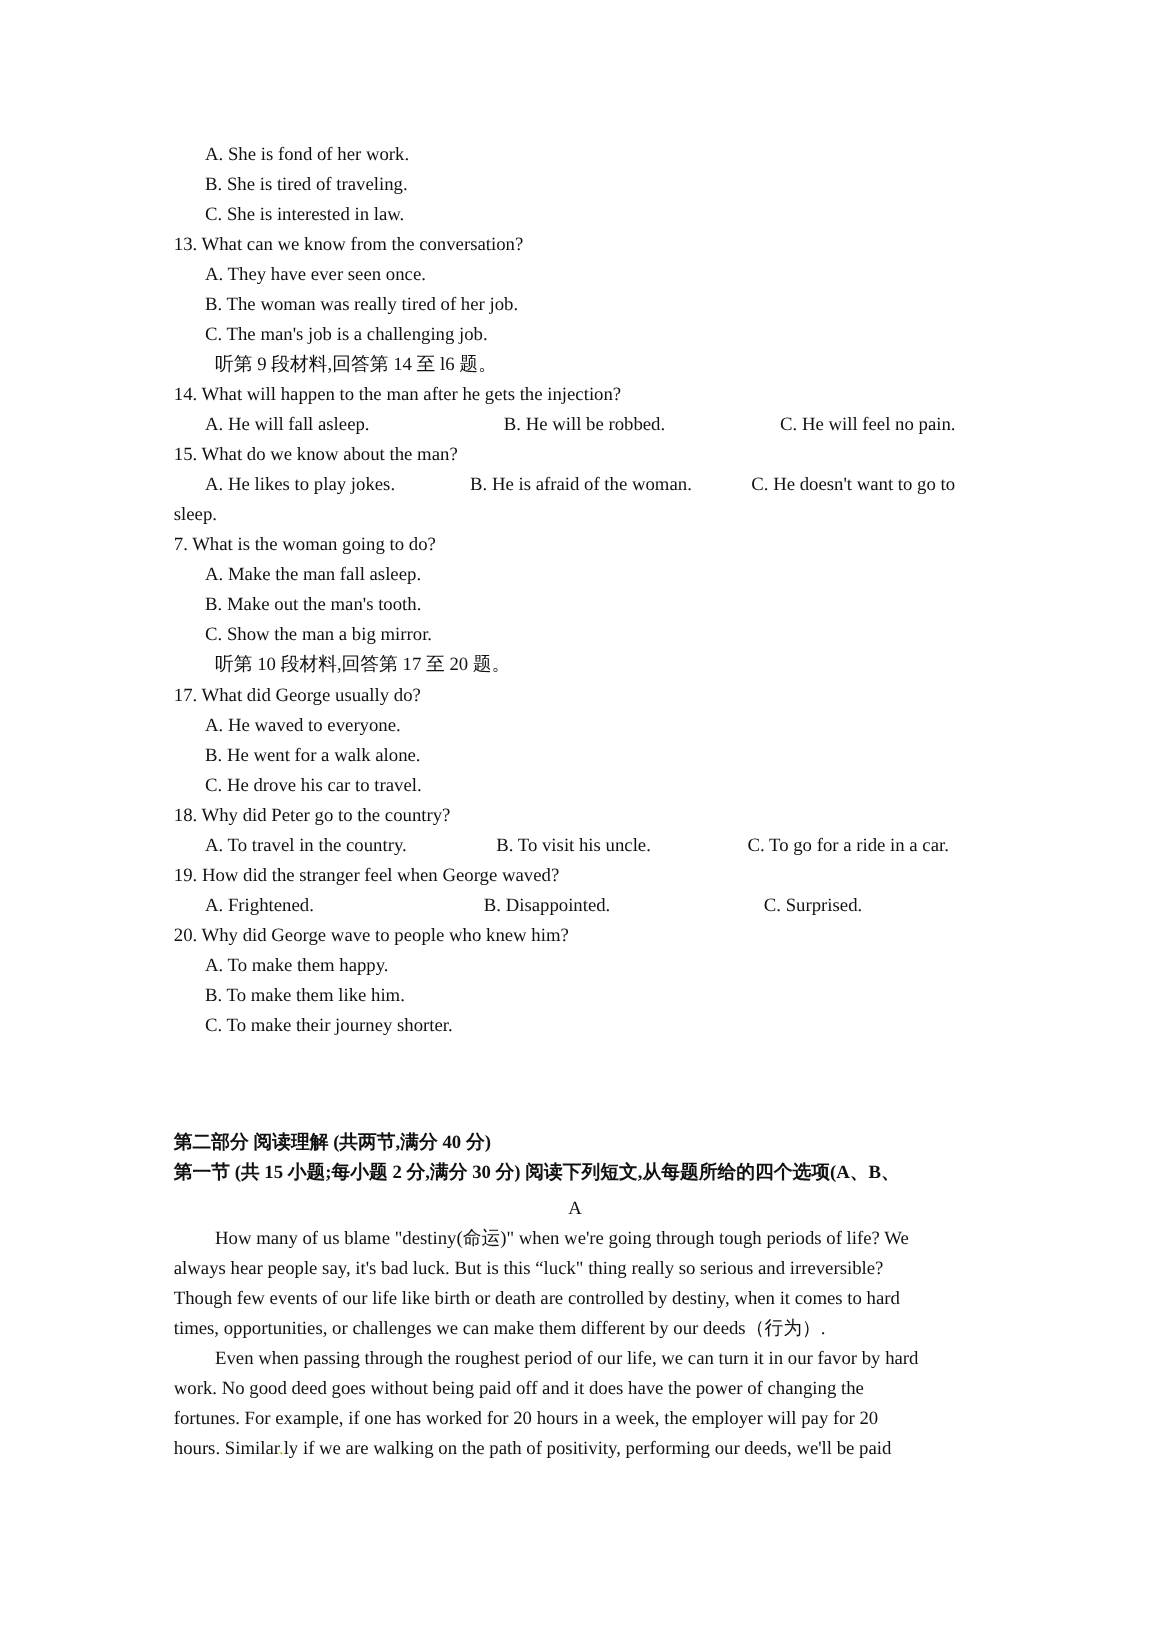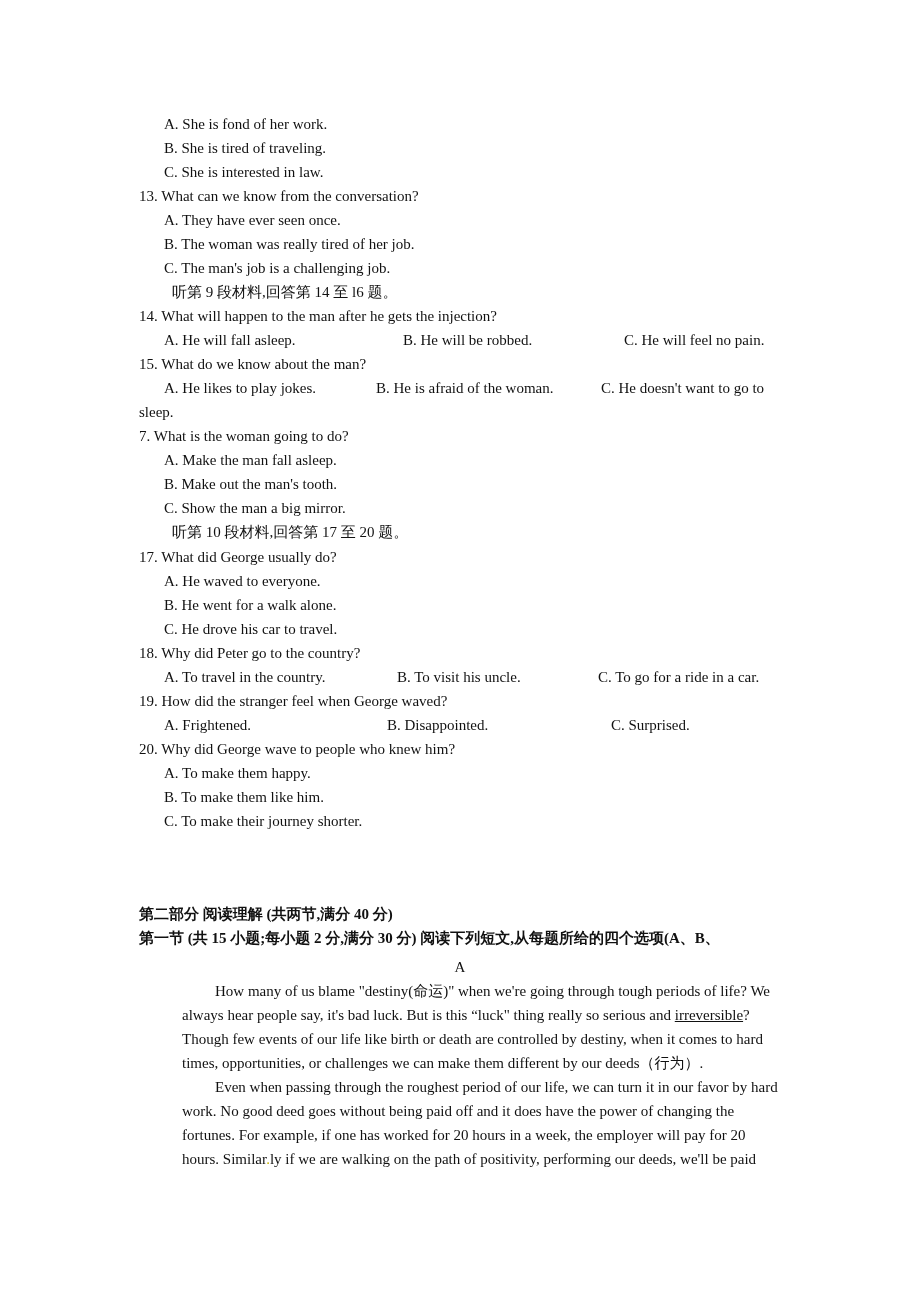--- a/index.html
+++ b/index.html
@@ -41,24 +41,23 @@
       left: 139px;
       width: 645px;
       line-height: 24px;
       text-align: left;
       font-size: 15px;
     }
     .para .pl {
       display: block;
       white-space: nowrap;
       height: 24px;
-      margin-left: 43px;
     }
     .indent { padding-left: 33px; }
-    .ul { text-decoration: underline; }
+    .ul { }
     .mark { color: #c8b400; }
   </style>
 </head>
 <body>
 
 <div class="page">
 
   <div class="line opt" style="top:112px">A. She is fond of her work.</div>
   <div class="line opt" style="top:136px">B. She is tired of traveling.</div>
   <div class="line opt" style="top:160px">C. She is interested in law.</div>

